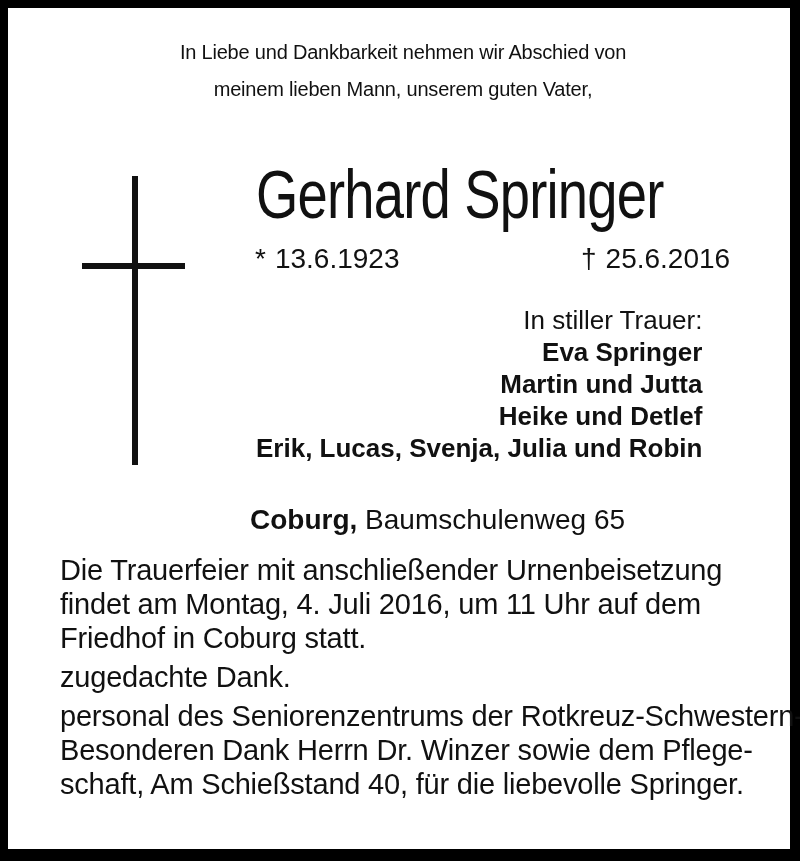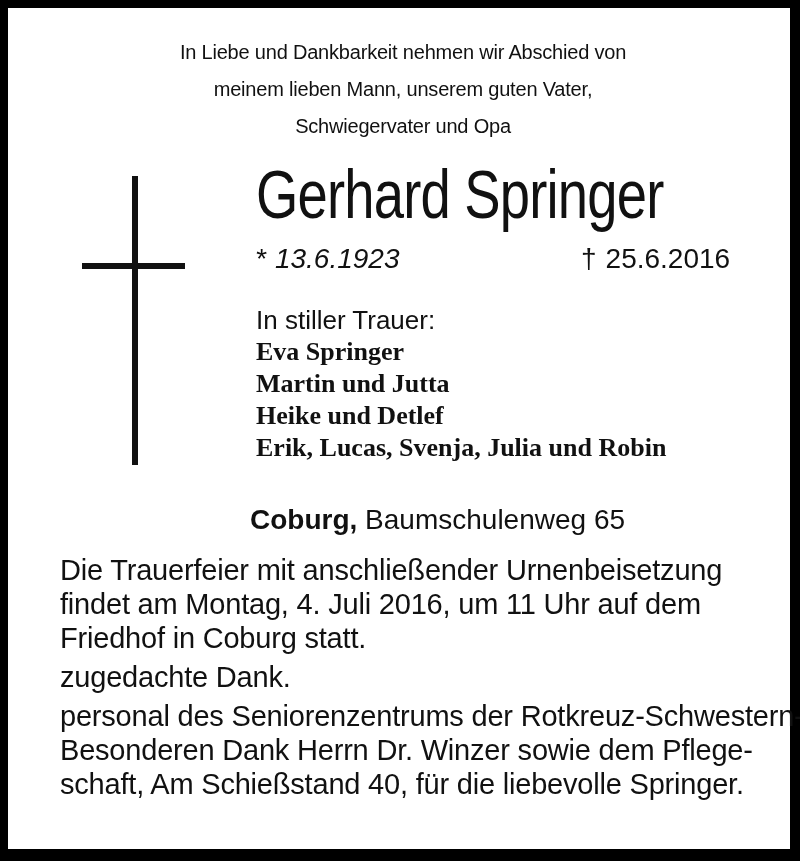--- a/index.html
+++ b/index.html
@@ -65,31 +65,32 @@
     transform: scaleX(0.8);
     transform-origin: left top;
   }
   .date {
     position: absolute;
     top: 235px;
     font-size: 28px;
     white-space: nowrap;
   }
   .date .sym { display: inline-block; margin-right: 9px; }
-  .birth-date { left: 247px; font-style: italic; }
+  .birth-date { left: 247px; }
   .death-date { left: 549px; margin-left: 24px; }
   .mourning {
     position: absolute;
     left: 248px;
     top: 296px;
     font-size: 26px;
     line-height: 32px;
     white-space: nowrap;
+    text-align: right;
   }
-  .mourning .mourner { font-weight: 700; font-family: Liberation Serif, serif; }
+  .mourning .mourner { font-weight: 700; }
   .address {
     position: absolute;
     left: 242px;
     top: 496px;
     font-size: 28px;
     white-space: nowrap;
   }
   .address .city { font-weight: 700; margin-top: 20px; }
   .bottom-text {
     position: absolute;
@@ -105,21 +106,20 @@
 </style>
 </head>
 <body>
 
 <div class="frame">
   <div class="page">
 
     <div class="intro">
       <div class="line">In Liebe und Dankbarkeit nehmen wir Abschied von</div>
       <div class="line">meinem lieben Mann, unserem guten Vater,</div>
-      <div class="line">Schwiegervater und Opa</div>
     </div>
 
     <div class="cross">
       <div class="v-bar"></div>
       <div class="h-bar"></div>
     </div>
 
     <div class="deceased-name">Gerhard Springer</div>
 
     <div class="date birth-date">

